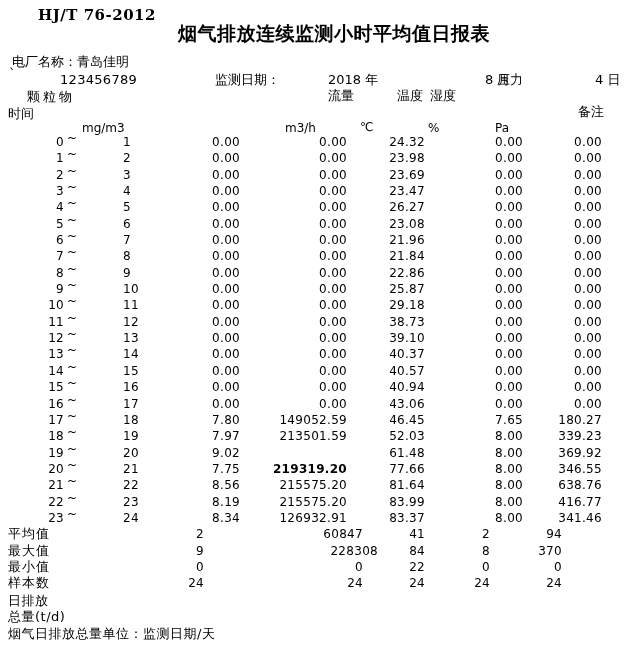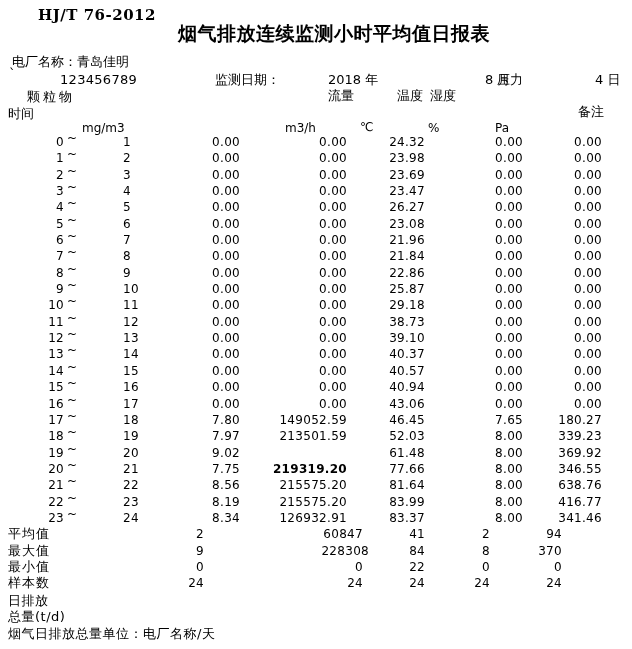--- a/index.html
+++ b/index.html
@@ -303,21 +303,21 @@
         <span class="cell slabel">平均值</span>
         <span class="cell r" style="left:114px;width:90px;">2</span>
         <span class="cell r" style="left:263px;width:100px;">60847</span>
         <span class="cell r" style="left:350px;width:75px;">41</span>
         <span class="cell r" style="left:415px;width:75px;">2</span>
         <span class="cell r" style="left:477px;width:85px;">94</span>
       </div>
       <div class="row">
         <span class="cell slabel">最大值</span>
         <span class="cell r" style="left:114px;width:90px;">9</span>
-        <span class="cell r" style="left:269px;width:100px;">228308</span>
+        <span class="cell r" style="left:278px;width:100px;">228308</span>
         <span class="cell r" style="left:350px;width:75px;">84</span>
         <span class="cell r" style="left:415px;width:75px;">8</span>
         <span class="cell r" style="left:477px;width:85px;">370</span>
       </div>
       <div class="row">
         <span class="cell slabel">最小值</span>
         <span class="cell r" style="left:114px;width:90px;">0</span>
         <span class="cell r" style="left:263px;width:100px;">0</span>
         <span class="cell r" style="left:350px;width:75px;">22</span>
         <span class="cell r" style="left:415px;width:75px;">0</span>
@@ -328,15 +328,15 @@
         <span class="cell r" style="left:114px;width:90px;">24</span>
         <span class="cell r" style="left:263px;width:100px;">24</span>
         <span class="cell r" style="left:350px;width:75px;">24</span>
         <span class="cell r" style="left:415px;width:75px;">24</span>
         <span class="cell r" style="left:477px;width:85px;">24</span>
       </div>
     </div>
 
   <div class="abs foot" style="left:8px;top:592px;">日排放</div>
   <div class="abs foot" style="left:8px;top:608px;">总量(t/d)</div>
-  <div class="abs foot" style="left:8px;top:625px;">烟气日排放总量单位：电厂名称/天</div>
+  <div class="abs foot" style="left:8px;top:625px;">烟气日排放总量单位：监测日期/天</div>
 
 </div>
 
 </body></html>

